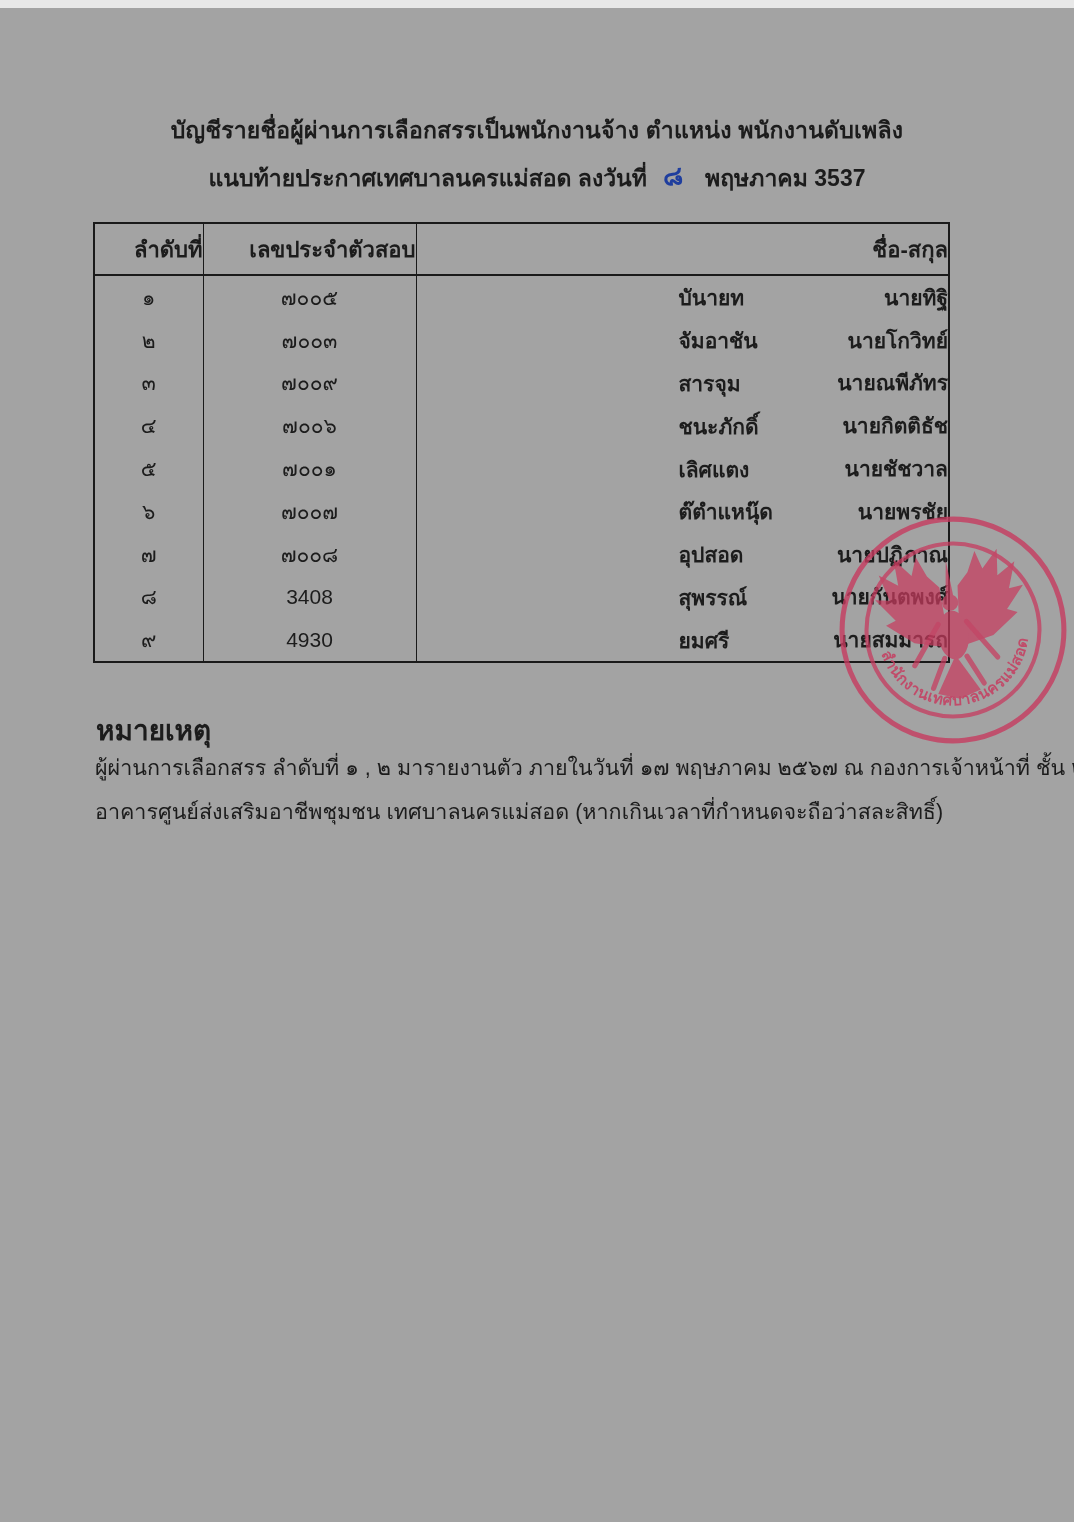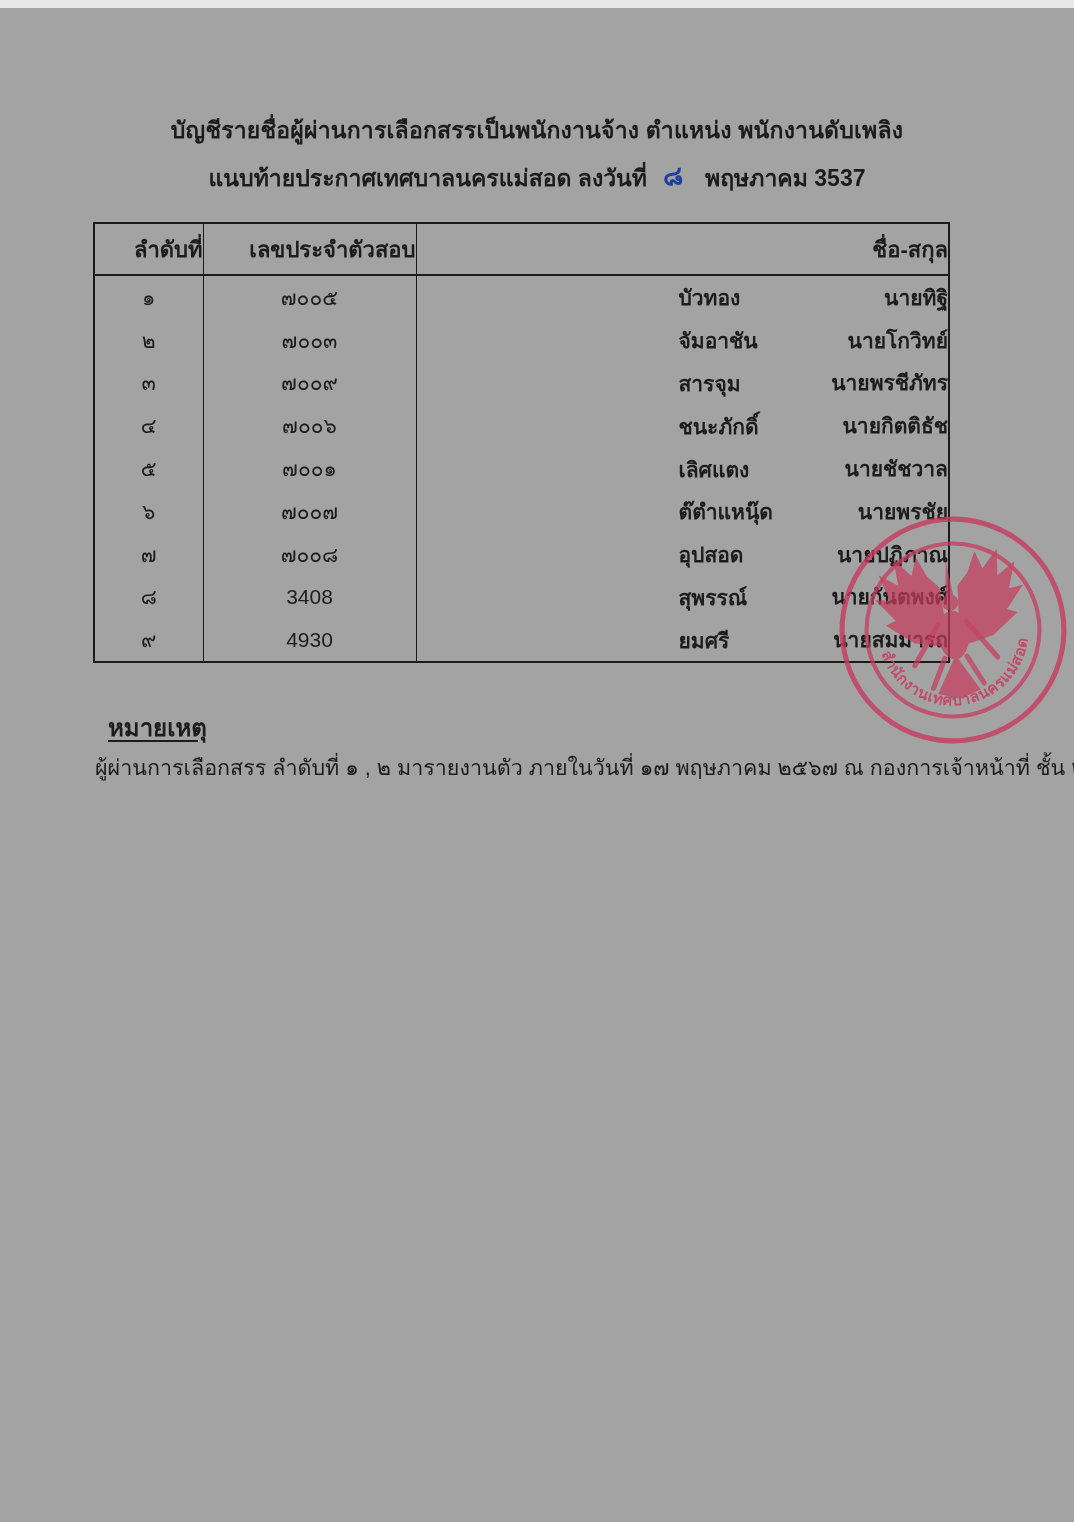--- a/index.html
+++ b/index.html
@@ -61,23 +61,22 @@
     font-size: 21px;
     vertical-align: middle;
     padding: 0;
   }
   td.c-no, td.c-id { text-align: center; }
   td.c-name { text-align: right; padding-left: 6px; position: relative; font-weight: bold; }
   td.c-name .lastname { position: absolute; left: 262px; top: 50%; transform: translateY(-50%); white-space: nowrap; }
   td.c-name .firstname { white-space: nowrap; }
 
   .notes-heading {
-    position: absolute; left: 108px; top: 700px;
-    font-size: 24px; font-weight: bold;
-    text-decoration: underline;
+    position: absolute; left: 96px; top: 700px;
+    font-size: 28px; font-weight: bold;
     text-underline-offset: 4px;
   }
   .note-line1 { position: absolute; left: 95px; top: 742px; font-size: 21.5px; white-space: nowrap; }
   .note-line2 { position: absolute; left: 95px; top: 786px; font-size: 21.5px; white-space: nowrap; }
 
   .stamp {
     position: absolute;
     left: 836px; top: 505px;
     width: 234px; height: 234px;
     transform: rotate(-6deg);
@@ -110,36 +109,36 @@
         <th>เลขประจำตัวสอบ</th>
         <th>ชื่อ-สกุล</th>
       </tr>
     </thead>
     <tbody>
       <tr>
         <td class="c-no">๑</td>
         <td class="c-id">๗๐๐๕</td>
         <td class="c-name">
           <span class="firstname">นายทิฐิ</span>
-          <span class="lastname">บัวทอง</span>
+          <span class="lastname">บันายท</span>
         </td>
       </tr>
       <tr>
         <td class="c-no">๒</td>
         <td class="c-id">๗๐๐๓</td>
         <td class="c-name">
           <span class="firstname">นายโกวิทย์</span>
           <span class="lastname">จัมอาชัน</span>
         </td>
       </tr>
       <tr>
         <td class="c-no">๓</td>
         <td class="c-id">๗๐๐๙</td>
         <td class="c-name">
-          <span class="firstname">นายพรชีภัทร</span>
+          <span class="firstname">นายณพีภัทร</span>
           <span class="lastname">สารจุม</span>
         </td>
       </tr>
       <tr>
         <td class="c-no">๔</td>
         <td class="c-id">๗๐๐๖</td>
         <td class="c-name">
           <span class="firstname">นายกิตติธัช</span>
           <span class="lastname">ชนะภักดิ์</span>
         </td>
@@ -217,14 +216,15 @@
         <path id="bottomArc" d="M 41,115 A 74,74 0 0 0 189,115"></path>
       </defs>
       <text font-size="15" font-weight="bold" fill="#c73b5f" letter-spacing="0.5" font-family="Liberation Sans, sans-serif" opacity="0.95">
         <textPath href="#bottomArc" startOffset="50%" text-anchor="middle">สำนักงานเทศบาลนครแม่สอด</textPath>
       </text>
     </svg>
   </div>
 
   <div class="notes-heading">หมายเหตุ</div>
   <div class="note-line1">ผู้ผ่านการเลือกสรร ลำดับที่ ๑ , ๒ มารายงานตัว ภายในวันที่ ๑๗ พฤษภาคม ๒๕๖๗ ณ กองการเจ้าหน้าที่ ชั้น ๒</div>
+  <div class="note-line2">อาคารศูนย์ส่งเสริมอาชีพชุมชน เทศบาลนครแม่สอด (หากเกินเวลาที่กำหนดจะถือว่าสละสิทธิ์)</div>
 
 </div>
 
 </body></html>

